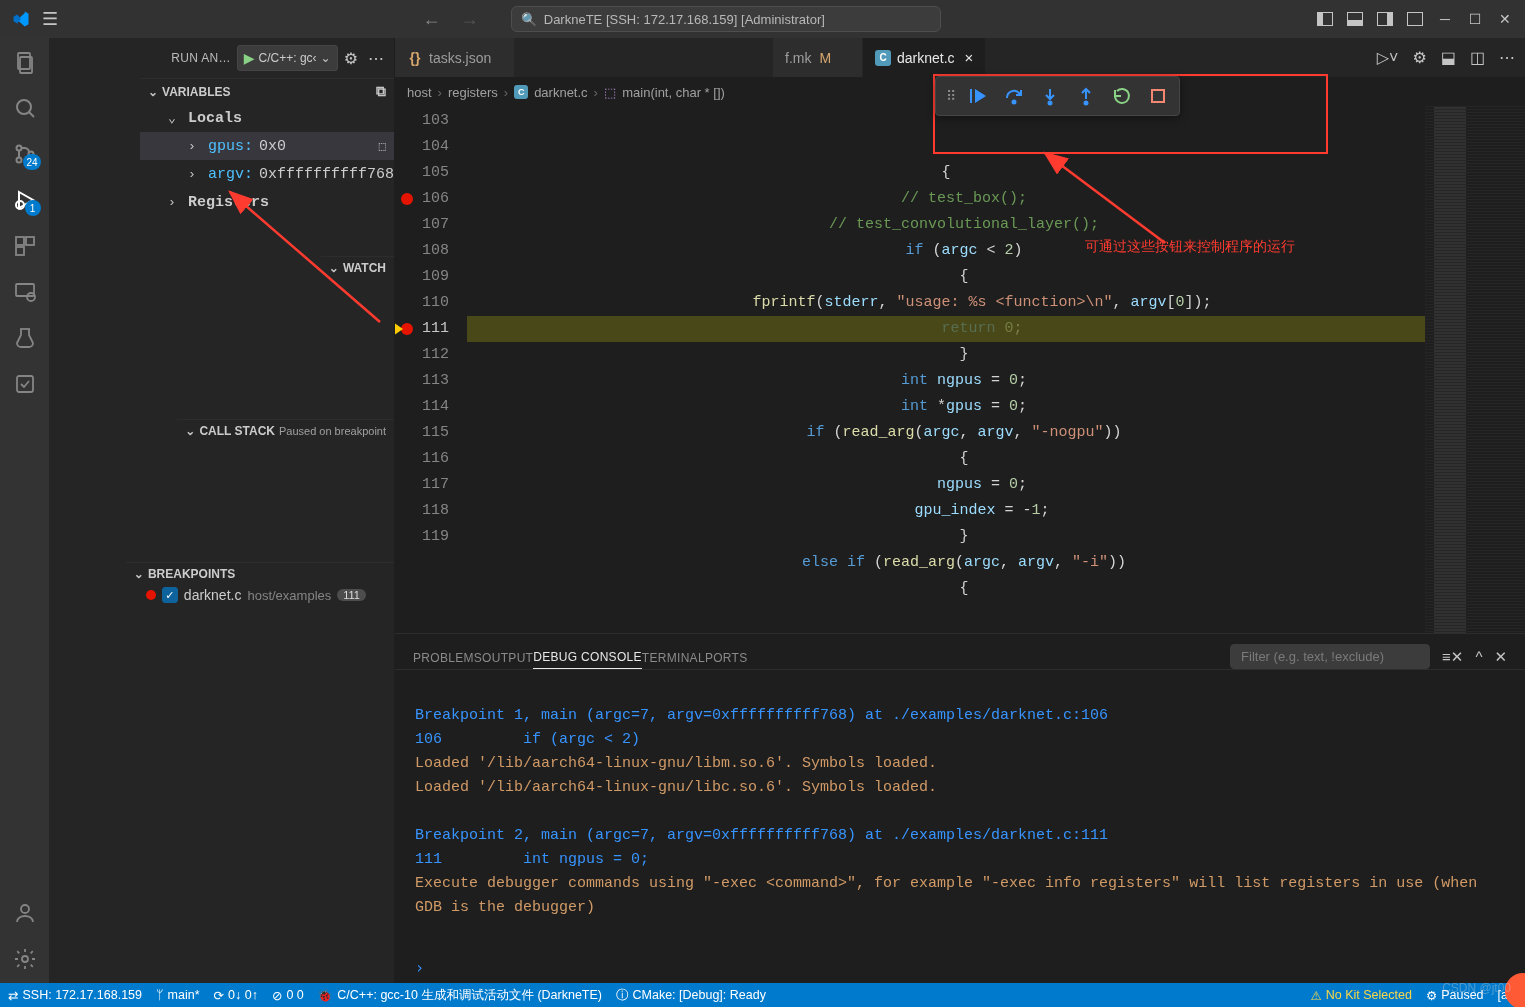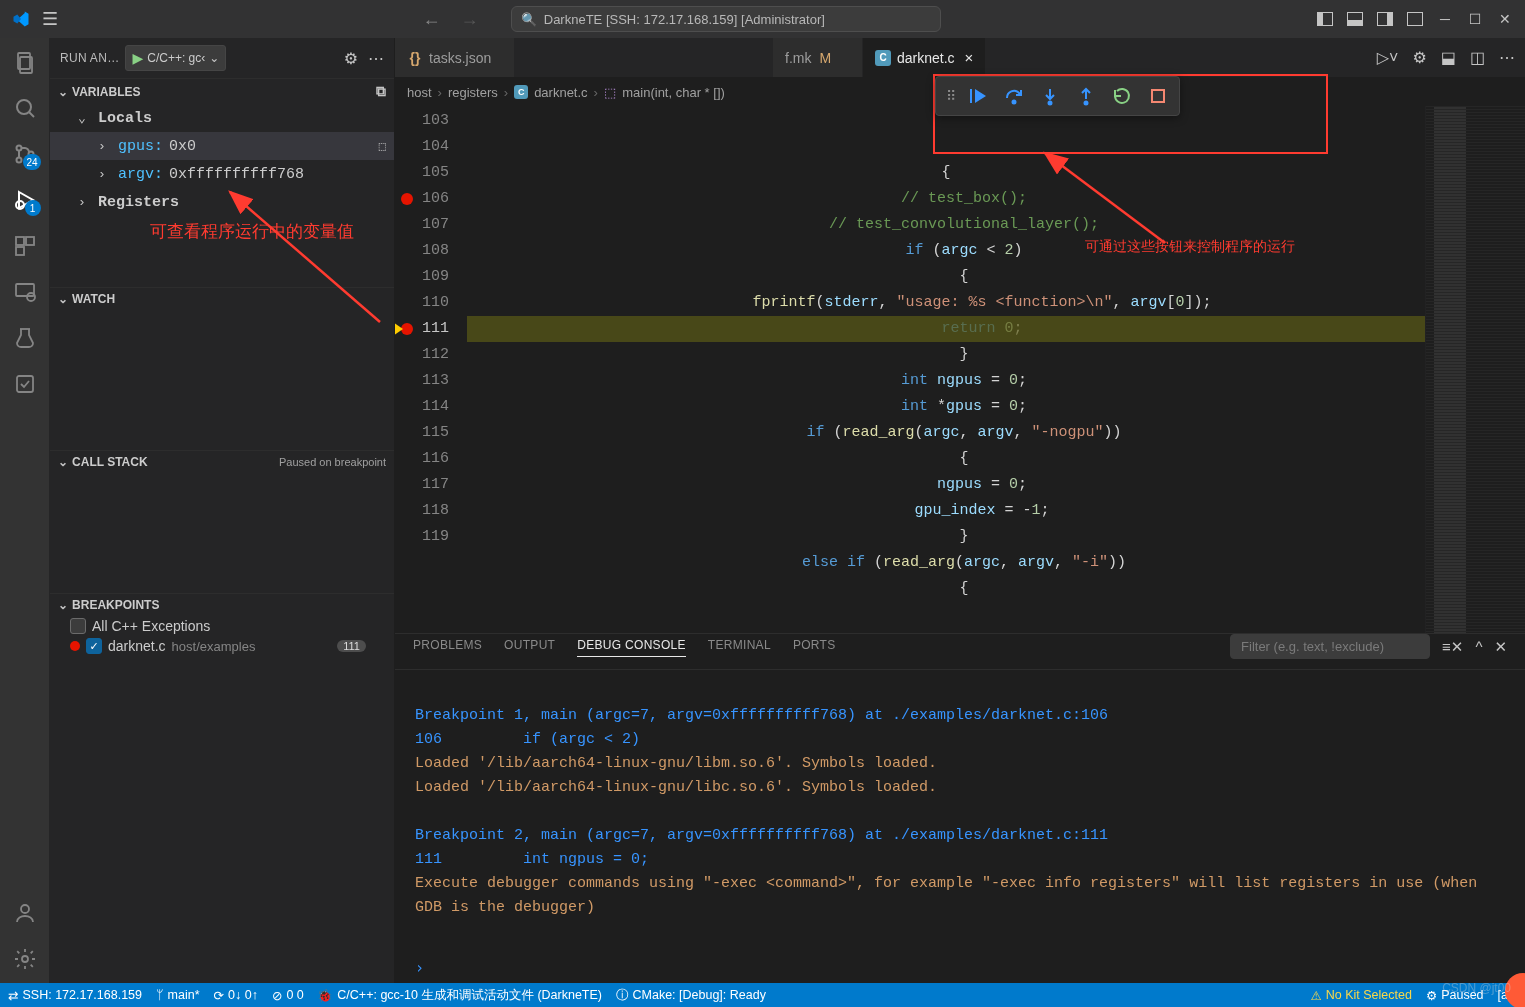--- a/index.html
+++ b/index.html
@@ -62,20 +62,21 @@
   display: flex; align-items: center; justify-content: center;
   padding: 0 3px;
 }
 .ab-bottom { margin-top: auto; padding-bottom: 10px; display:flex; flex-direction:column; gap:18px; align-items:center; }
 
 .sidebar {
   width: 345px; background: #252526;
   display: flex; flex-direction: column;
   color: #cccccc;
   border-right: 1px solid #1e1e1e;
+  align-items: flex-end;
 }
 .sb-header {
   height: 40px; display: flex; align-items: center;
   padding: 0 10px; gap: 6px; font-size: 12px;
 }
 .sb-title { font-size: 12px; letter-spacing: 0.3px; color: #bbbbbb; }
 .sb-config {
   display: flex; align-items: center; gap: 4px;
   background: #3c3c3c; border: 1px solid #454545;
   border-radius: 3px; padding: 2px 6px; height: 26px;
@@ -198,21 +199,21 @@
     repeating-linear-gradient(#2a2a2a 0 1px, transparent 1px 3px),
     repeating-linear-gradient(90deg, transparent 0 8px, #3a3a3a 8px 40px, transparent 40px 100px);
   opacity:0.7;
 }
 
 .panel {
   height:350px; background:#1e1e1e; border-top:1px solid #2d2d2d;
   display:flex; flex-direction:column;
 }
 .panel-tabs {
-  height:36px; display:flex; align-items:flex-start; gap:22px;
+  height:36px; display:flex; align-items:flex-end; 
   padding:0 18px; font-size:12px; color:#8a8a8a;
   border-bottom:1px solid #2d2d2d;
 }
 .ptab { cursor:pointer; letter-spacing:0.3px; padding:4px 0; }
 .ptab.active { color:#e8e8e8; border-bottom:1px solid #e8e8e8; }
 .panel-actions { margin-left:auto; display:flex; align-items:center; gap:12px; color:#c5c5c5; font-size:15px; }
 .filter-input {
   background:#3c3c3c; border:1px solid #3c3c3c; border-radius:4px;
   color:#9a9a9a; font-size:13px; padding:4px 10px; width:200px;
 }
@@ -384,21 +385,20 @@
         <div class="tree-row l2">
             <span class="chev">›</span>
             <span class="vname">argv:</span>
             <span class="vval"> 0xffffffffff768</span>
           </div>
         <div class="tree-row l1">
             <span class="chev">›</span>
             <span class="locals-label">Registers</span>
           </div>
       </div>
-      <div class="annot">可查看程序运行中的变量值</div>
     </div>
 
     <svg class="arrow-svg" style="left:200px; top:172px;" width="190" height="160">
       <defs>
           <marker id="ah1" markerWidth="10" markerHeight="8" refX="9" refY="4" orient="auto">
             <polygon points="0 0, 10 4, 0 8" fill="#ff3b30"></polygon>
           </marker>
         </defs>
       <line x1="180" y1="150" x2="30" y2="20" stroke="#ff3b30" stroke-width="2.5" marker-end="url(#ah1)"></line>
     </svg>
@@ -417,24 +417,20 @@
         <span>CALL STACK</span>
         <span class="rlabel">Paused on breakpoint</span>
       </div>
       <div style="height:120px"></div>
     </div>
 
     <div class="section">
       <div class="section-hdr">
         <span class="chev">⌄</span>
         <span>BREAKPOINTS</span>
-      </div>
-      <div class="bp-row">
-        <div class="bp-check"></div>
-        <span>All C++ Exceptions</span>
       </div>
       <div class="bp-row">
         <span class="bp-dot"></span>
         <div class="bp-check checked">✓</div>
         <span>darknet.c</span>
         <span class="bp-path">host/examples</span>
         <span class="bp-badge">111</span>
       </div>
     </div>
   </div>

